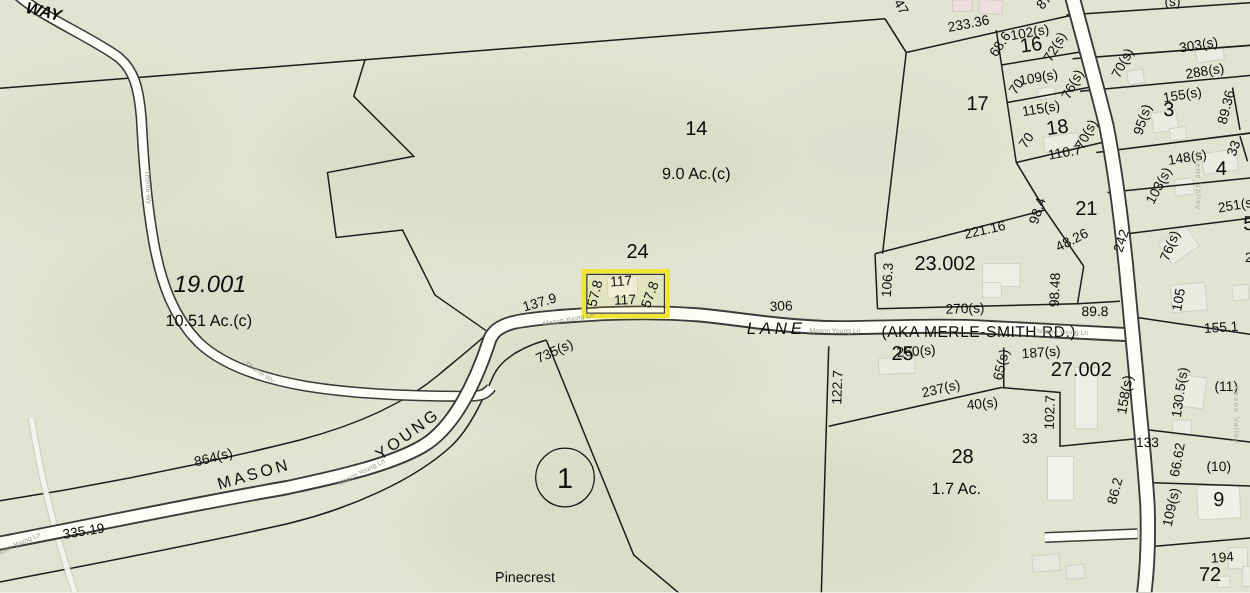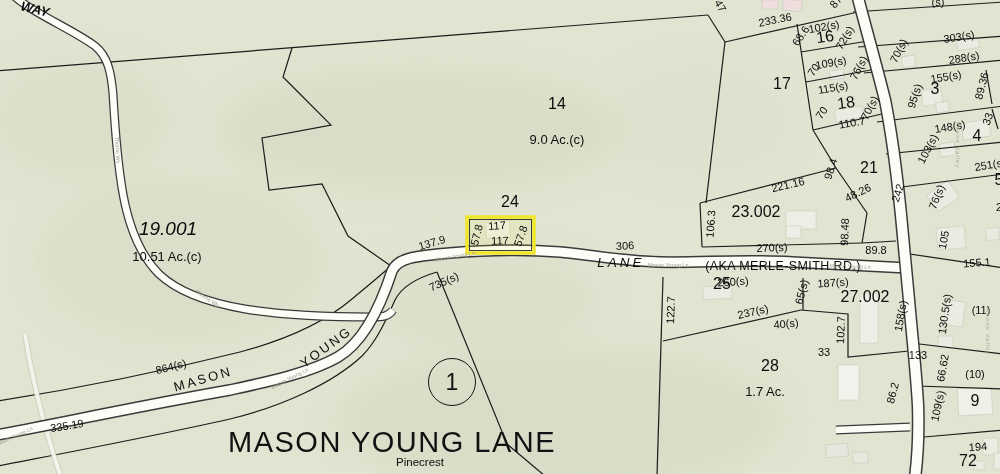--- a/index.html
+++ b/index.html
@@ -216,18 +216,17 @@
       <span class="lbl c-tiny" style="left: 668px; top: 266px; transform: translate(-50%, -50%) rotate(0deg);">Mason Young Ln</span>
       <span class="lbl c-tiny" style="left: 850px; top: 267px; transform: translate(-50%, -50%) rotate(2deg);">Mason Young Ln</span>
       <span class="lbl c-tiny" style="left: 290px; top: 379px; transform: translate(-50%, -50%) rotate(-27deg);">Mason Young Ln</span>
       <span class="lbl c-tiny" style="left: 14px; top: 437px; transform: translate(-50%, -50%) rotate(-24deg);">Mason Young Ln</span>
       <span class="lbl c-tiny" style="left: 117px; top: 150px; transform: translate(-50%, -50%) rotate(87deg);">Thorne Wy</span>
       <span class="lbl c-tiny" style="left: 207px; top: 299px; transform: translate(-50%, -50%) rotate(33deg);">Thorne Wy</span>
       <span class="lbl c-tinyv" style="left: 958px; top: 145px; transform: translate(-50%, -50%) rotate(90deg);">Keene Valley</span>
       <span class="lbl c-tinyv" style="left: 988px; top: 332px; transform: translate(-50%, -50%) rotate(90deg);">Keene Valley</span>
     </div>
 
-  <div class="lbl c-xl" style="left:228px;top:428px">MASON YOUNG LANE</div>
 
   <div class="circle1" style="left:452px;top:382px">
     <span>1</span>
   </div>
 </div>
 
 </body></html>

